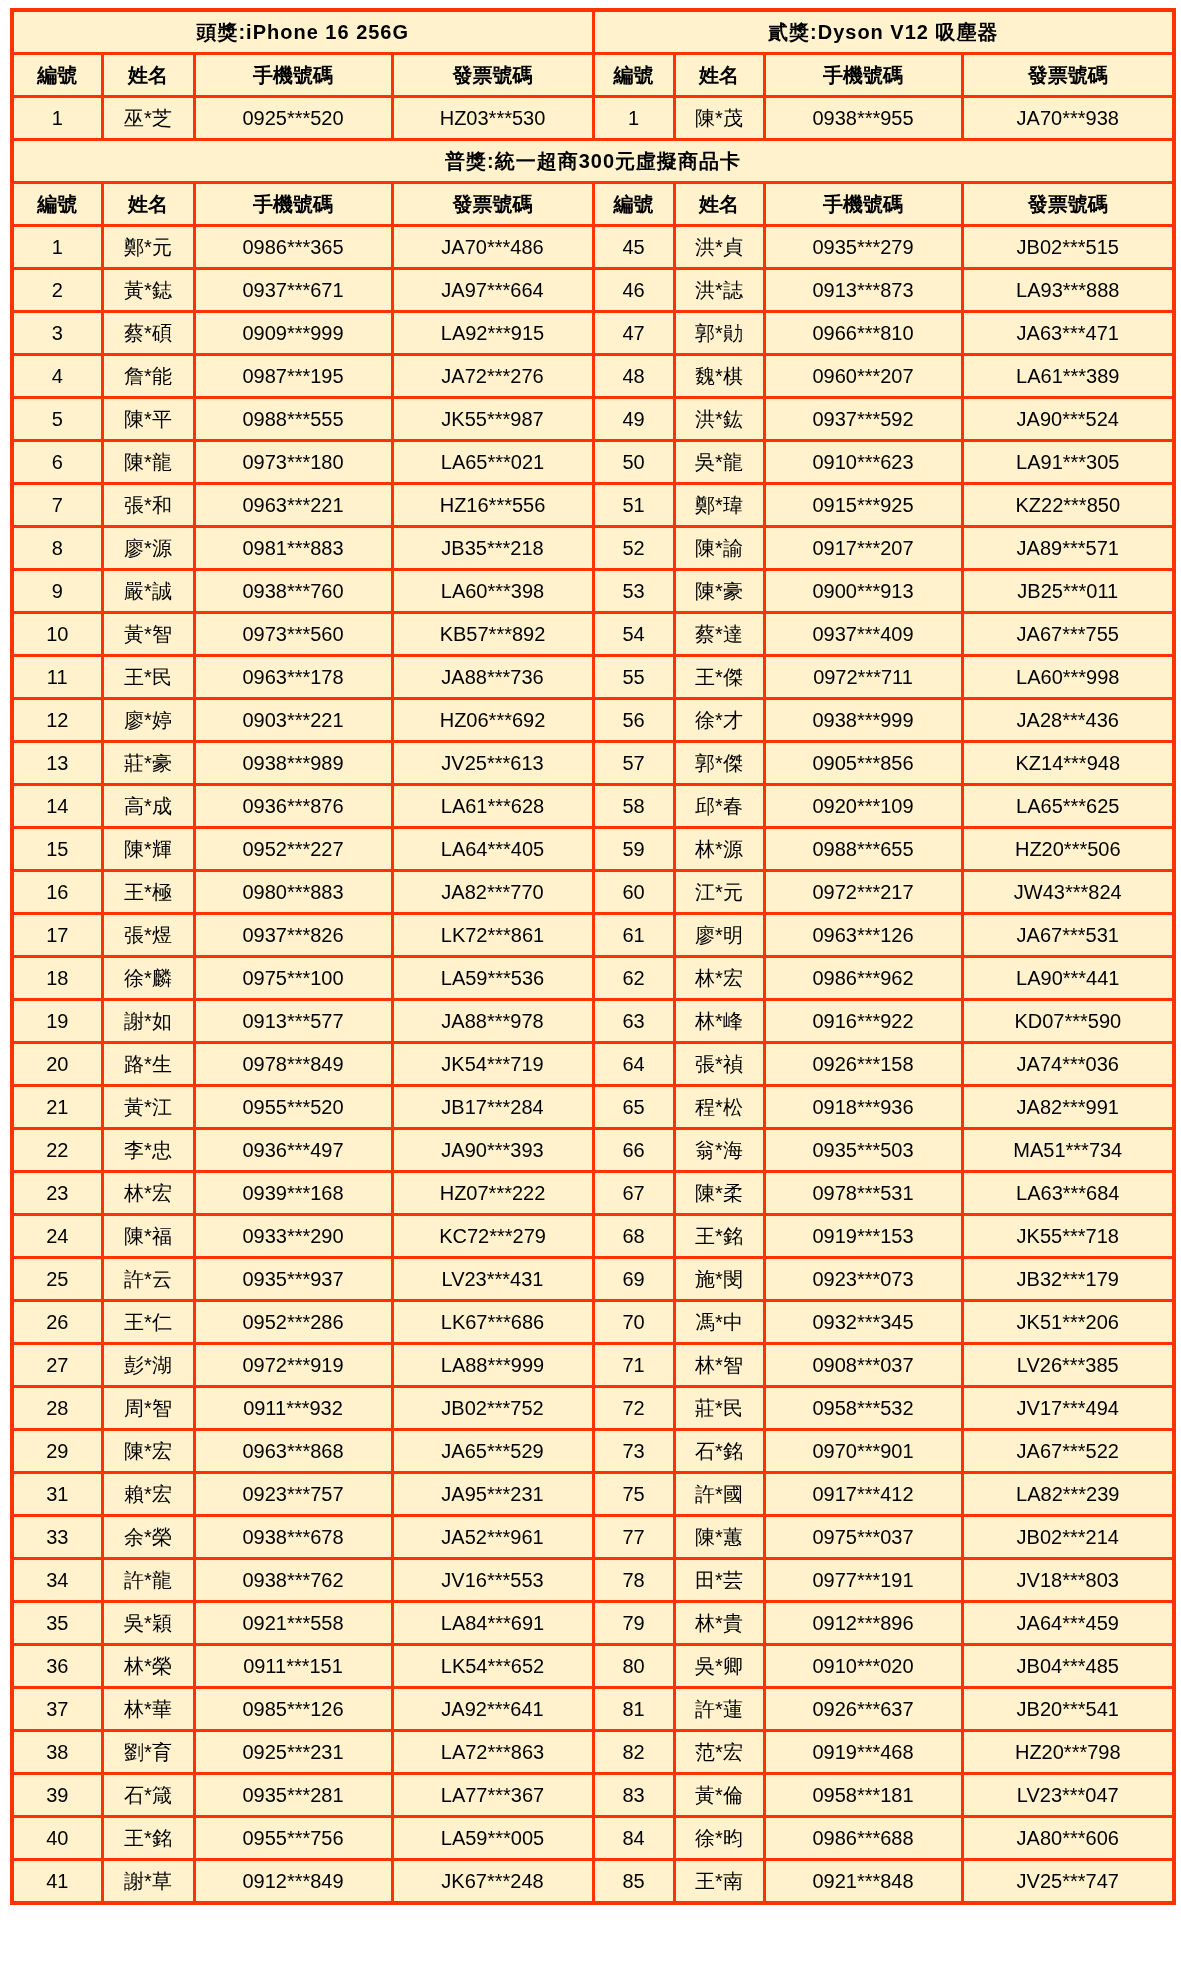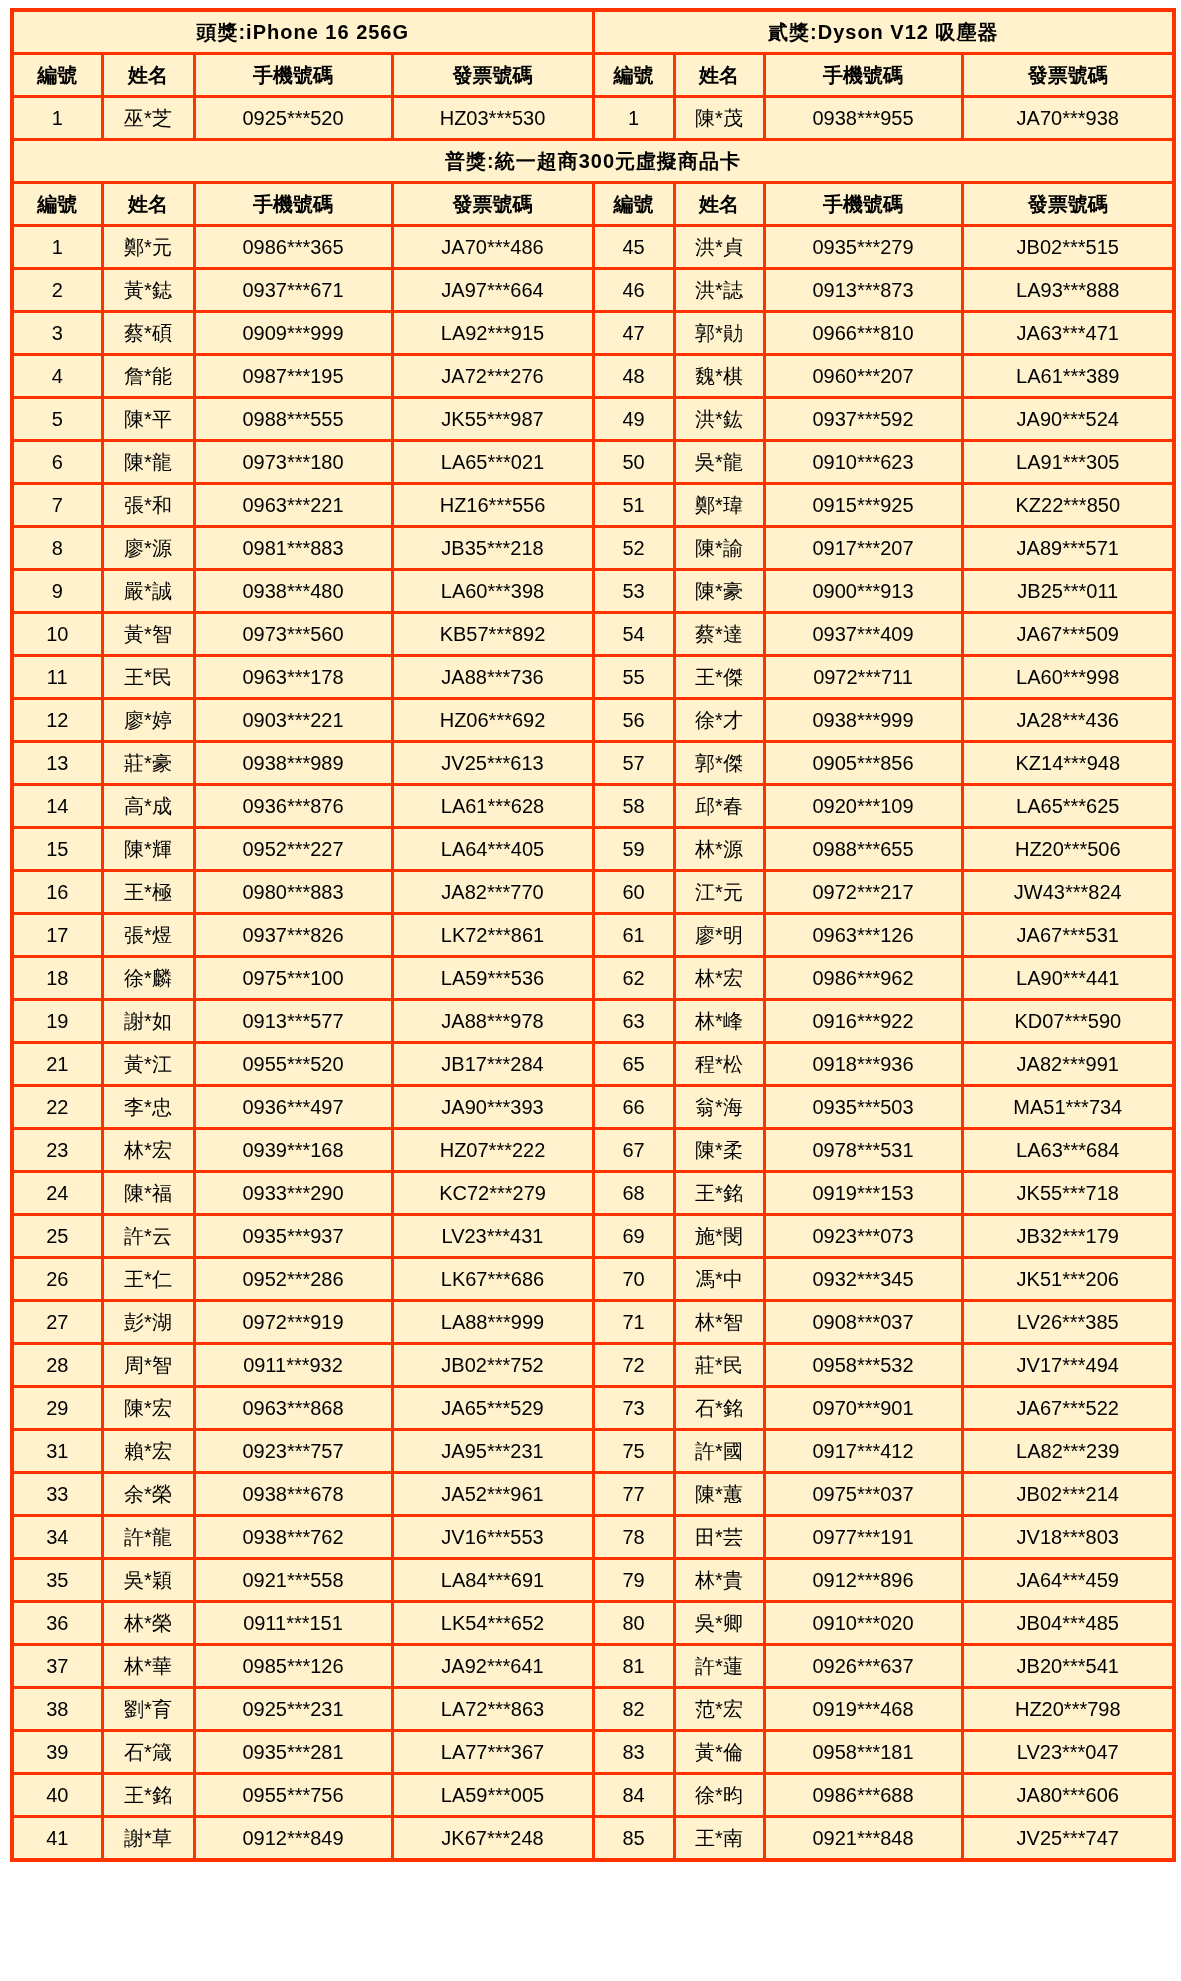--- a/index.html
+++ b/index.html
@@ -166,36 +166,36 @@
           <td>0981***883</td>
           <td>JB35***218</td>
           <td>52</td>
           <td>陳*諭</td>
           <td>0917***207</td>
           <td>JA89***571</td>
         </tr>
         <tr>
           <td>9</td>
           <td>嚴*誠</td>
-          <td>0938***480</td>
+          <td>0938***760</td>
           <td>LA60***398</td>
           <td>53</td>
           <td>陳*豪</td>
           <td>0900***913</td>
           <td>JB25***011</td>
         </tr>
         <tr>
           <td>10</td>
           <td>黃*智</td>
           <td>0973***560</td>
           <td>KB57***892</td>
           <td>54</td>
           <td>蔡*達</td>
           <td>0937***409</td>
-          <td>JA67***509</td>
+          <td>JA67***755</td>
         </tr>
         <tr>
           <td>11</td>
           <td>王*民</td>
           <td>0963***178</td>
           <td>JA88***736</td>
           <td>55</td>
           <td>王*傑</td>
           <td>0972***711</td>
           <td>LA60***998</td>
@@ -274,20 +274,30 @@
           <td>19</td>
           <td>謝*如</td>
           <td>0913***577</td>
           <td>JA88***978</td>
           <td>63</td>
           <td>林*峰</td>
           <td>0916***922</td>
           <td>KD07***590</td>
         </tr>
         <tr>
+          <td>20</td>
+          <td>路*生</td>
+          <td>0978***849</td>
+          <td>JK54***719</td>
+          <td>64</td>
+          <td>張*禎</td>
+          <td>0926***158</td>
+          <td>JA74***036</td>
+        </tr>
+        <tr>
           <td>21</td>
           <td>黃*江</td>
           <td>0955***520</td>
           <td>JB17***284</td>
           <td>65</td>
           <td>程*松</td>
           <td>0918***936</td>
           <td>JA82***991</td>
         </tr>
         <tr>

